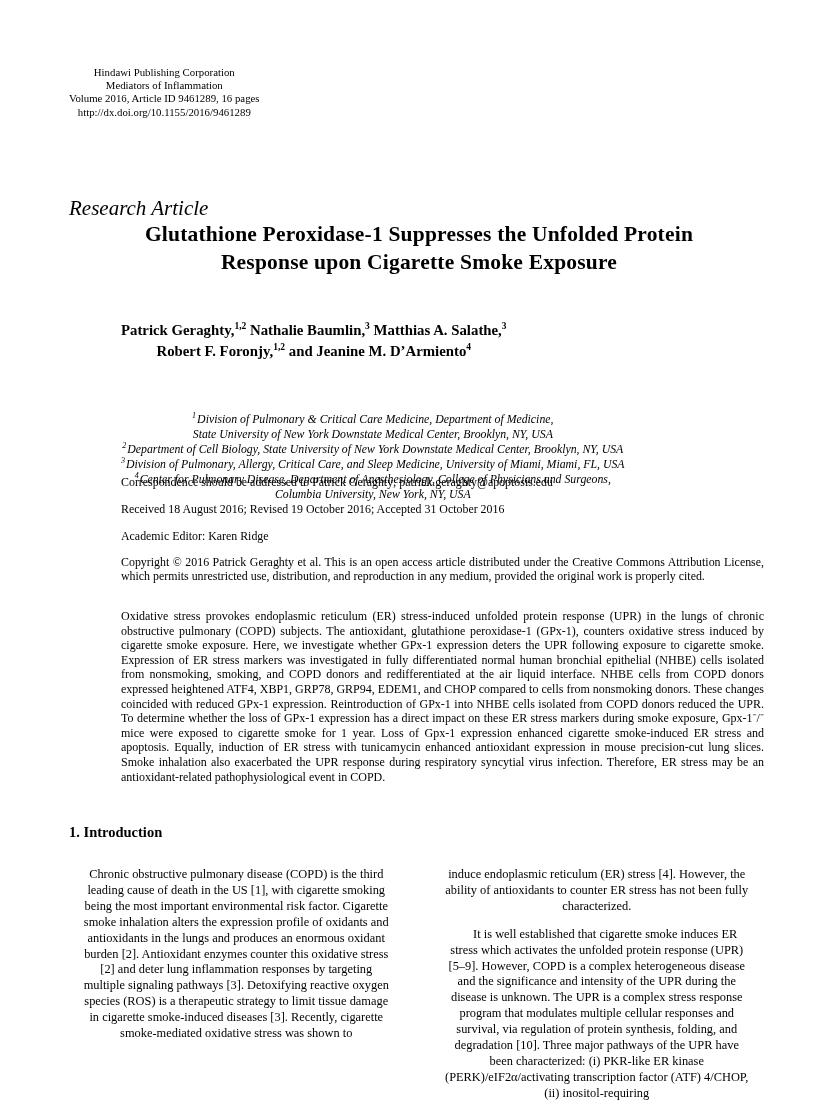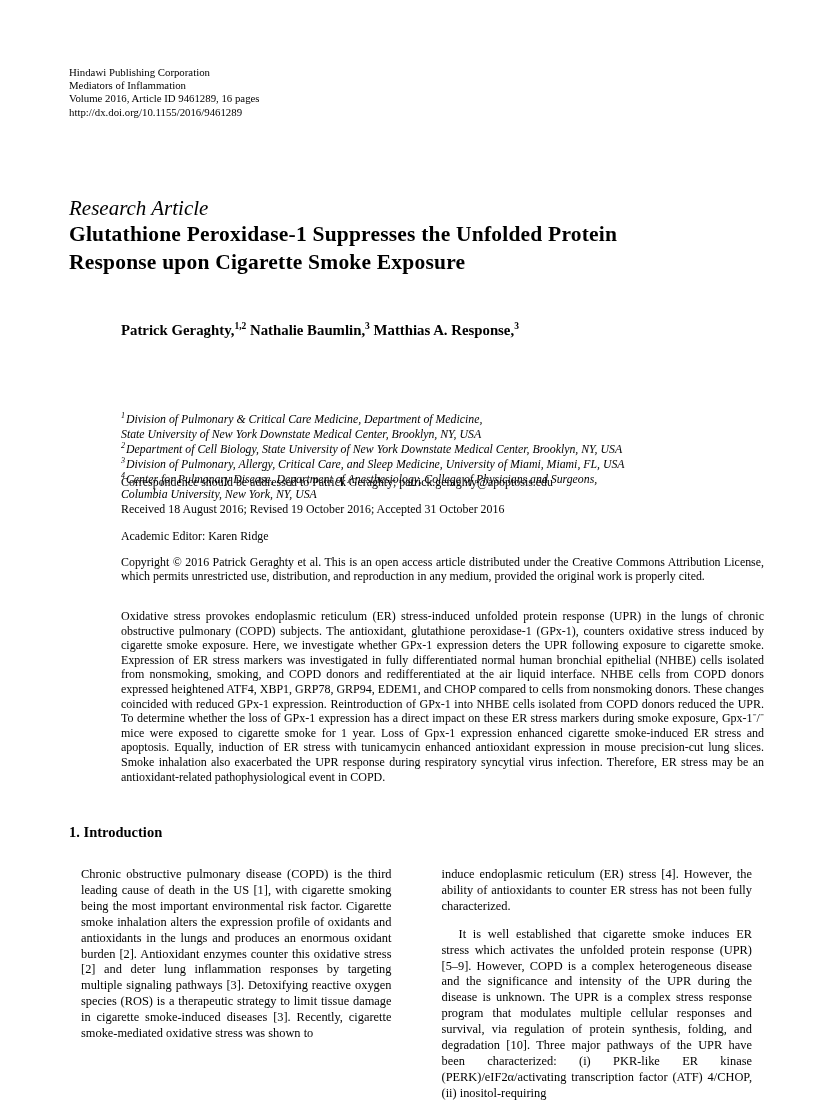--- a/index.html
+++ b/index.html
@@ -1,15 +1,15 @@
 <!DOCTYPE html>
 <html><head>
 <meta charset="utf-8">
 <style>
-  * { margin: 0; padding: 0; box-sizing: border-box; }
+  * { margin: 0; padding: 0; box-sizing: border-box; text-align: center; }
   html, body { background: #ffffff; }
   body {
     width: 833px; height: 1111px;
     position: relative;
     font-family: "Liberation Serif", serif;
     color: #000;
     overflow: hidden;
   }
   .abs { position: absolute; }
 
@@ -66,21 +66,22 @@
   <div>Volume 2016, Article ID 9461289, 16 pages</div>
   <div>http://dx.doi.org/10.1155/2016/9461289</div>
 </div>
 
 <div class="abs article-type-label">Research Article</div>
 
 <h1 class="abs article-title">Glutathione Peroxidase-1 Suppresses the Unfolded Protein
 Response upon Cigarette Smoke Exposure</h1>
 
 <div class="abs authors">
-  <div><span>Patrick Geraghty,</span><sup>1,2</sup><span> Nathalie Baumlin,</span><sup>3</sup><span> Matthias A. Response,</span><sup>3</sup></div>
+  <div><span>Patrick Geraghty,</span><sup>1,2</sup><span> Nathalie Baumlin,</span><sup>3</sup><span> Matthias A. Salathe,</span><sup>3</sup></div>
+  <div><span>Robert F. Foronjy,</span><sup>1,2</sup><span> and Jeanine M. D’Armiento</span><sup>4</sup></div>
 </div>
 
 <div class="abs affiliations">
   <div><sup>1</sup><span class="aff-text">Division of Pulmonary &amp; Critical Care Medicine, Department of Medicine,
 State University of New York Downstate Medical Center, Brooklyn, NY, USA</span></div>
   <div><sup>2</sup><span class="aff-text">Department of Cell Biology, State University of New York Downstate Medical Center, Brooklyn, NY, USA</span></div>
   <div><sup>3</sup><span class="aff-text">Division of Pulmonary, Allergy, Critical Care, and Sleep Medicine, University of Miami, Miami, FL, USA</span></div>
   <div><sup>4</sup><span class="aff-text">Center for Pulmonary Disease, Department of Anesthesiology, College of Physicians and Surgeons,
 Columbia University, New York, NY, USA</span></div>
 </div>

